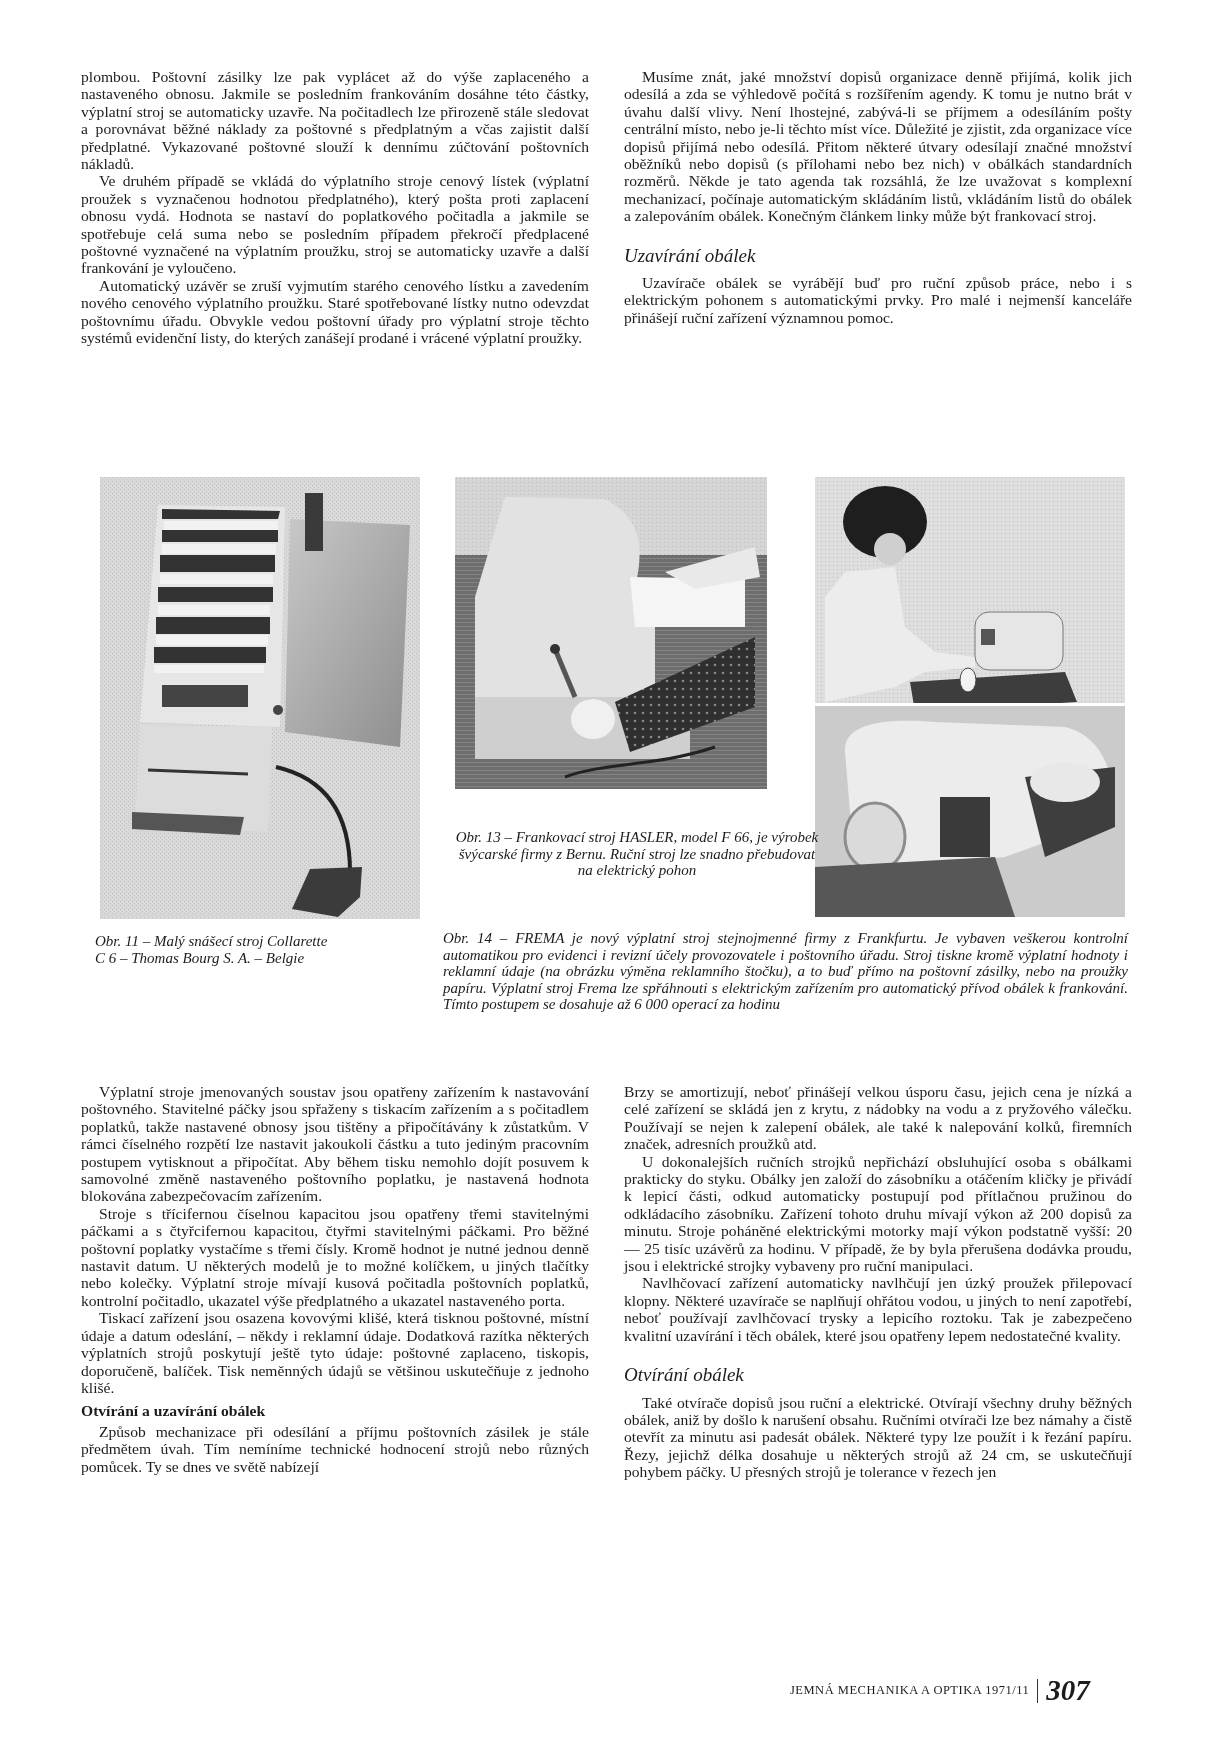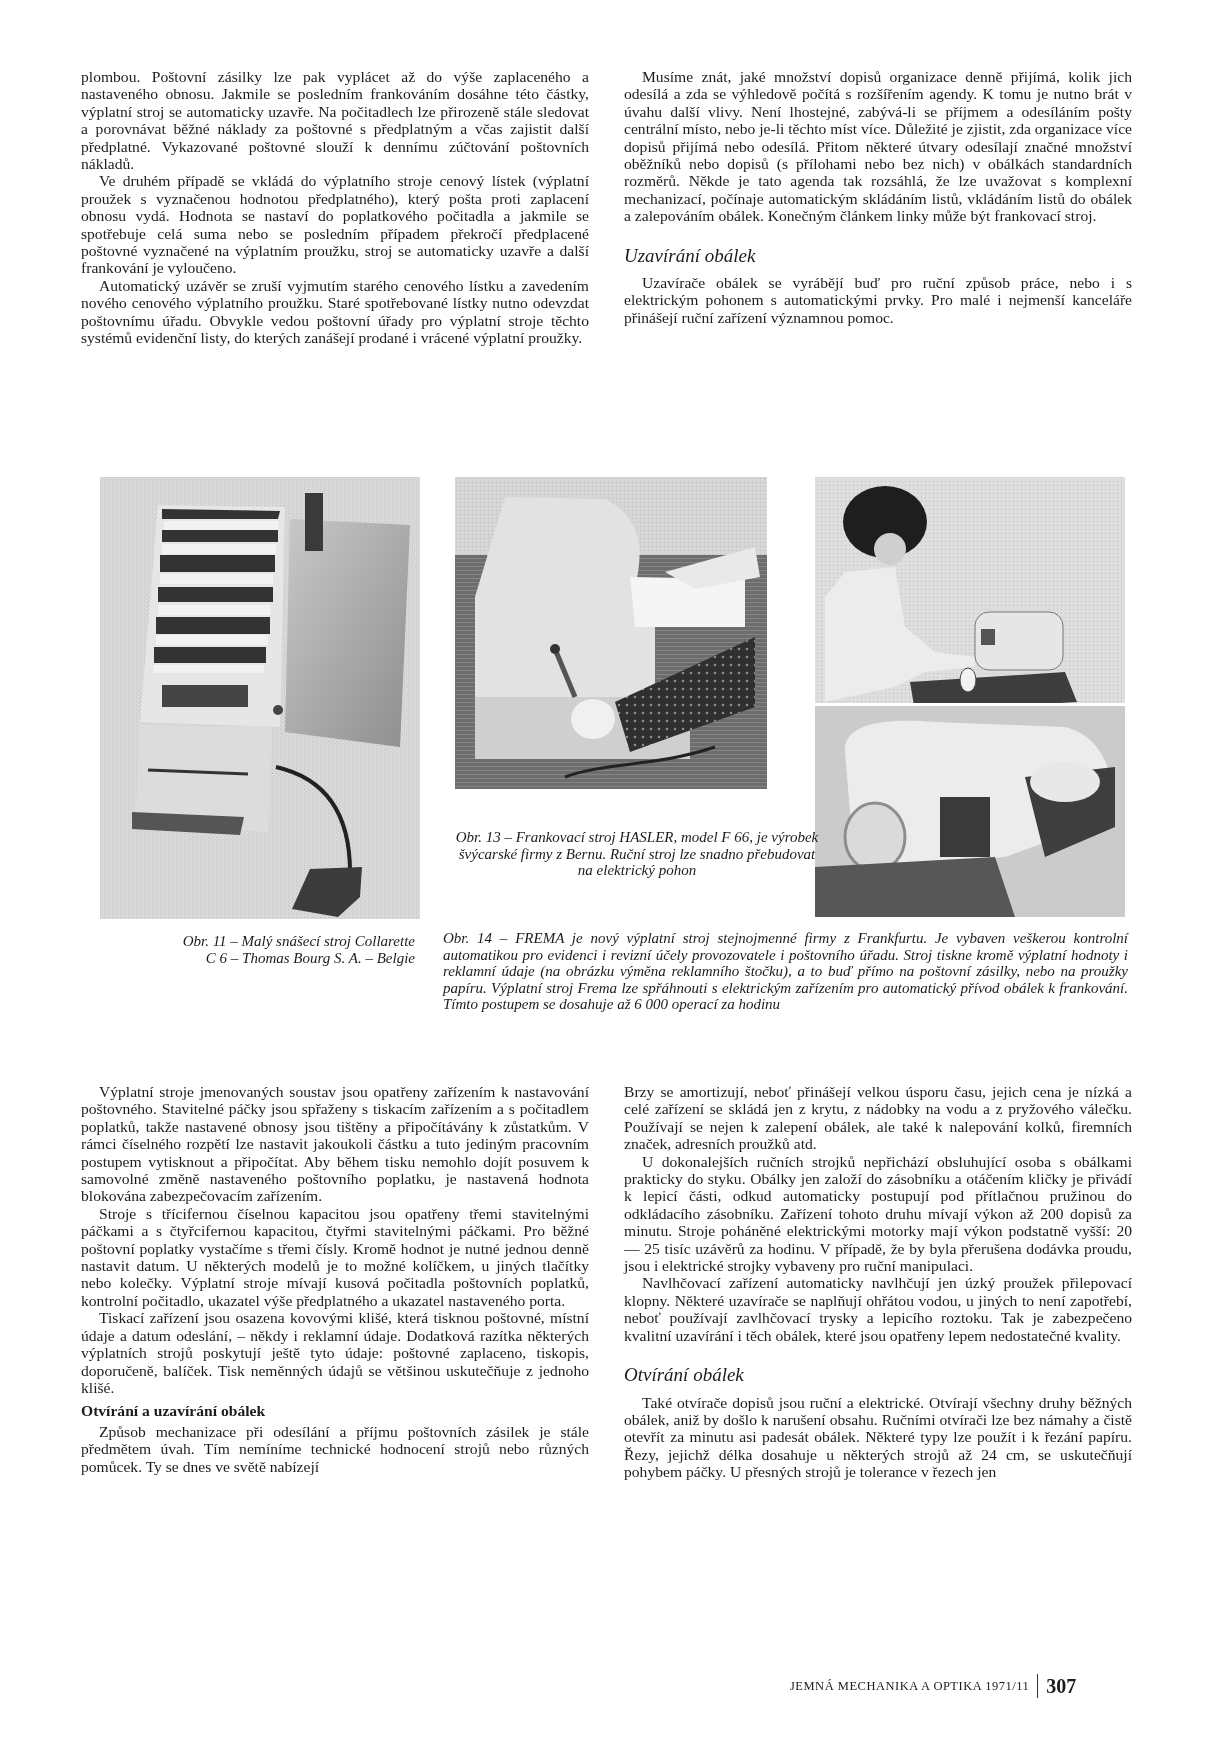--- a/index.html
+++ b/index.html
@@ -25,32 +25,32 @@
   #c1 { left: 81px; top: 68px; }
   #c2 { left: 624px; top: 68px; }
   #c3 { left: 81px; top: 1083px; }
   #c4 { left: 624px; top: 1083px; }
 
   .photo { position: absolute; overflow: hidden; }
   .caption {
     position: absolute; font-family: "Liberation Serif", "DejaVu Serif", serif;
     font-style: italic; font-size: 15px; line-height: 16.6px; color: #1c1c1c;
   }
-  #cap11 { left: 95px; top: 933px; width: 320px; text-align: right; }
+  #cap11 { left: 95px; top: 933px; width: 320px; text-align: left; }
   #cap13 { left: 452px; top: 829px; width: 370px; text-align: center; }
   #cap14 { left: 443px; top: 930px; width: 685px; text-align: justify; }
 
   .footer {
     position: absolute; left: 790px; top: 1674px; width: 340px;
     font-family: "Liberation Serif", "DejaVu Serif", serif;
     display: flex; align-items: center; justify-content: flex-start;
   }
   .footer .journal { font-size: 12.5px; letter-spacing: 0.5px; }
   .footer .sep { width: 1px; height: 24px; background: #333; margin: 0 8px; }
-  .footer .pageno { font-size: 20px; font-weight: bold; }
+  .footer .pageno { font-size: 29px; font-weight: bold; font-style: italic; }
 </style>
 </head>
 <body>
 
 <div class="col" id="c1">
   <p>plombou. Poštovní zásilky lze pak vyplácet až do výše zaplaceného a nastaveného obnosu. Jakmile se posledním frankováním dosáhne této částky, výplatní stroj se automaticky uzavře. Na počitadlech lze přirozeně stále sledovat a porovnávat běžné náklady za poštovné s předplatným a včas zajistit další předplatné. Vykazované poštovné slouží k dennímu zúčtování poštovních nákladů.</p>
   <p class="ind">Ve druhém případě se vkládá do výplatního stroje cenový lístek (výplatní proužek s vyznačenou hodnotou předplatného), který pošta proti zaplacení obnosu vydá. Hodnota se nastaví do poplatkového počitadla a jakmile se spotřebuje celá suma nebo se posledním případem překročí předplacené poštovné vyznačené na výplatním proužku, stroj se automaticky uzavře a další frankování je vyloučeno.</p>
   <p class="ind">Automatický uzávěr se zruší vyjmutím starého cenového lístku a zavedením nového cenového výplatního proužku. Staré spotřebované lístky nutno odevzdat poštovnímu úřadu. Obvykle vedou poštovní úřady pro výplatní stroje těchto systémů evidenční listy, do kterých zanášejí prodané i vrácené výplatní proužky.</p>
 </div>
 

